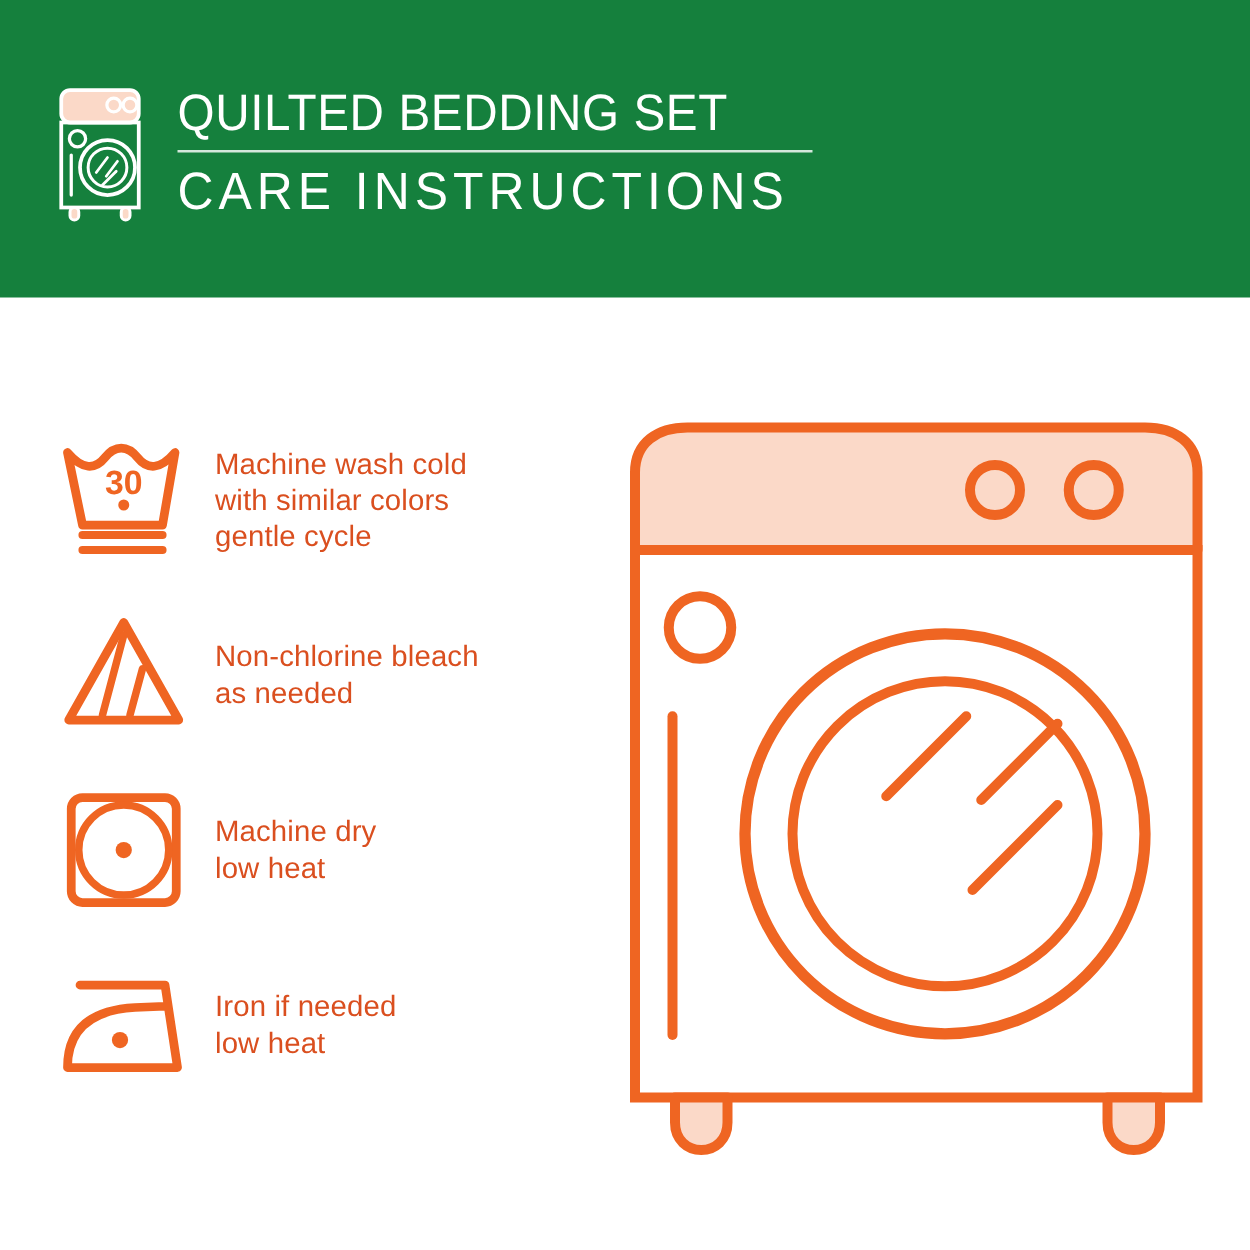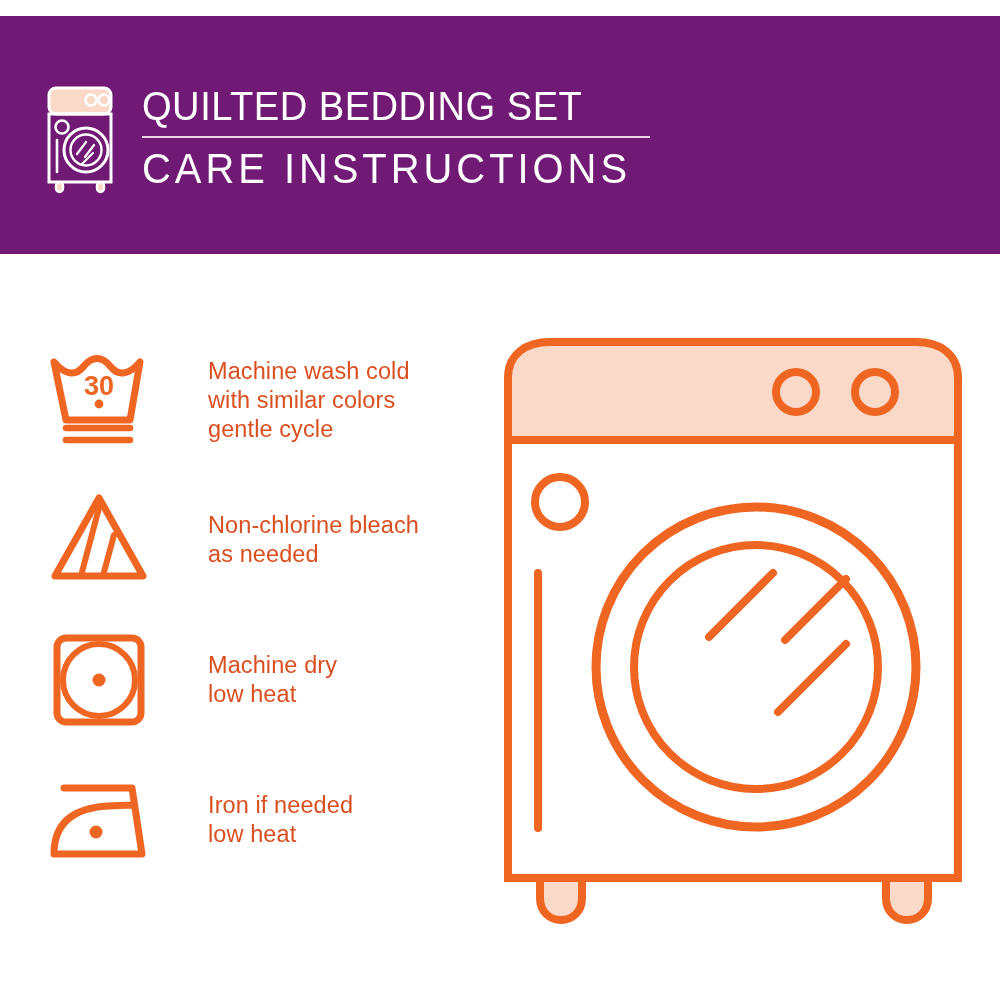--- a/index.html
+++ b/index.html
@@ -16,24 +16,24 @@
     width: 1000px;
     height: 1000px;
     background: #ffffff;
     overflow: hidden;
   }
 
   
   .header {
     position: absolute;
     left: 0;
-    top: 16px;
+    top: 0;
     width: 1000px;
     height: 238px;
-    background: #701a75;
+    background: #15803d;
   }
   .header-inner {
     position: absolute;
     left: 44px;
     top: 68px;
     display: flex;
     align-items: flex-start;
   }
   .header-logo {
     width: 72px;
@@ -77,21 +77,20 @@
   .care-list {
     position: absolute;
     left: 46px;
     top: 330px;
     width: 430px;
   }
   .care-row {
     display: flex;
     align-items: center;
     height: 140px;
-    gap: 36px;
   }
   .care-symbol {
     width: 126px;
     flex: none;
     display: flex;
     align-items: center;
     justify-content: flex-start;
   }
   .care-label {
     color: #da4f1f;

